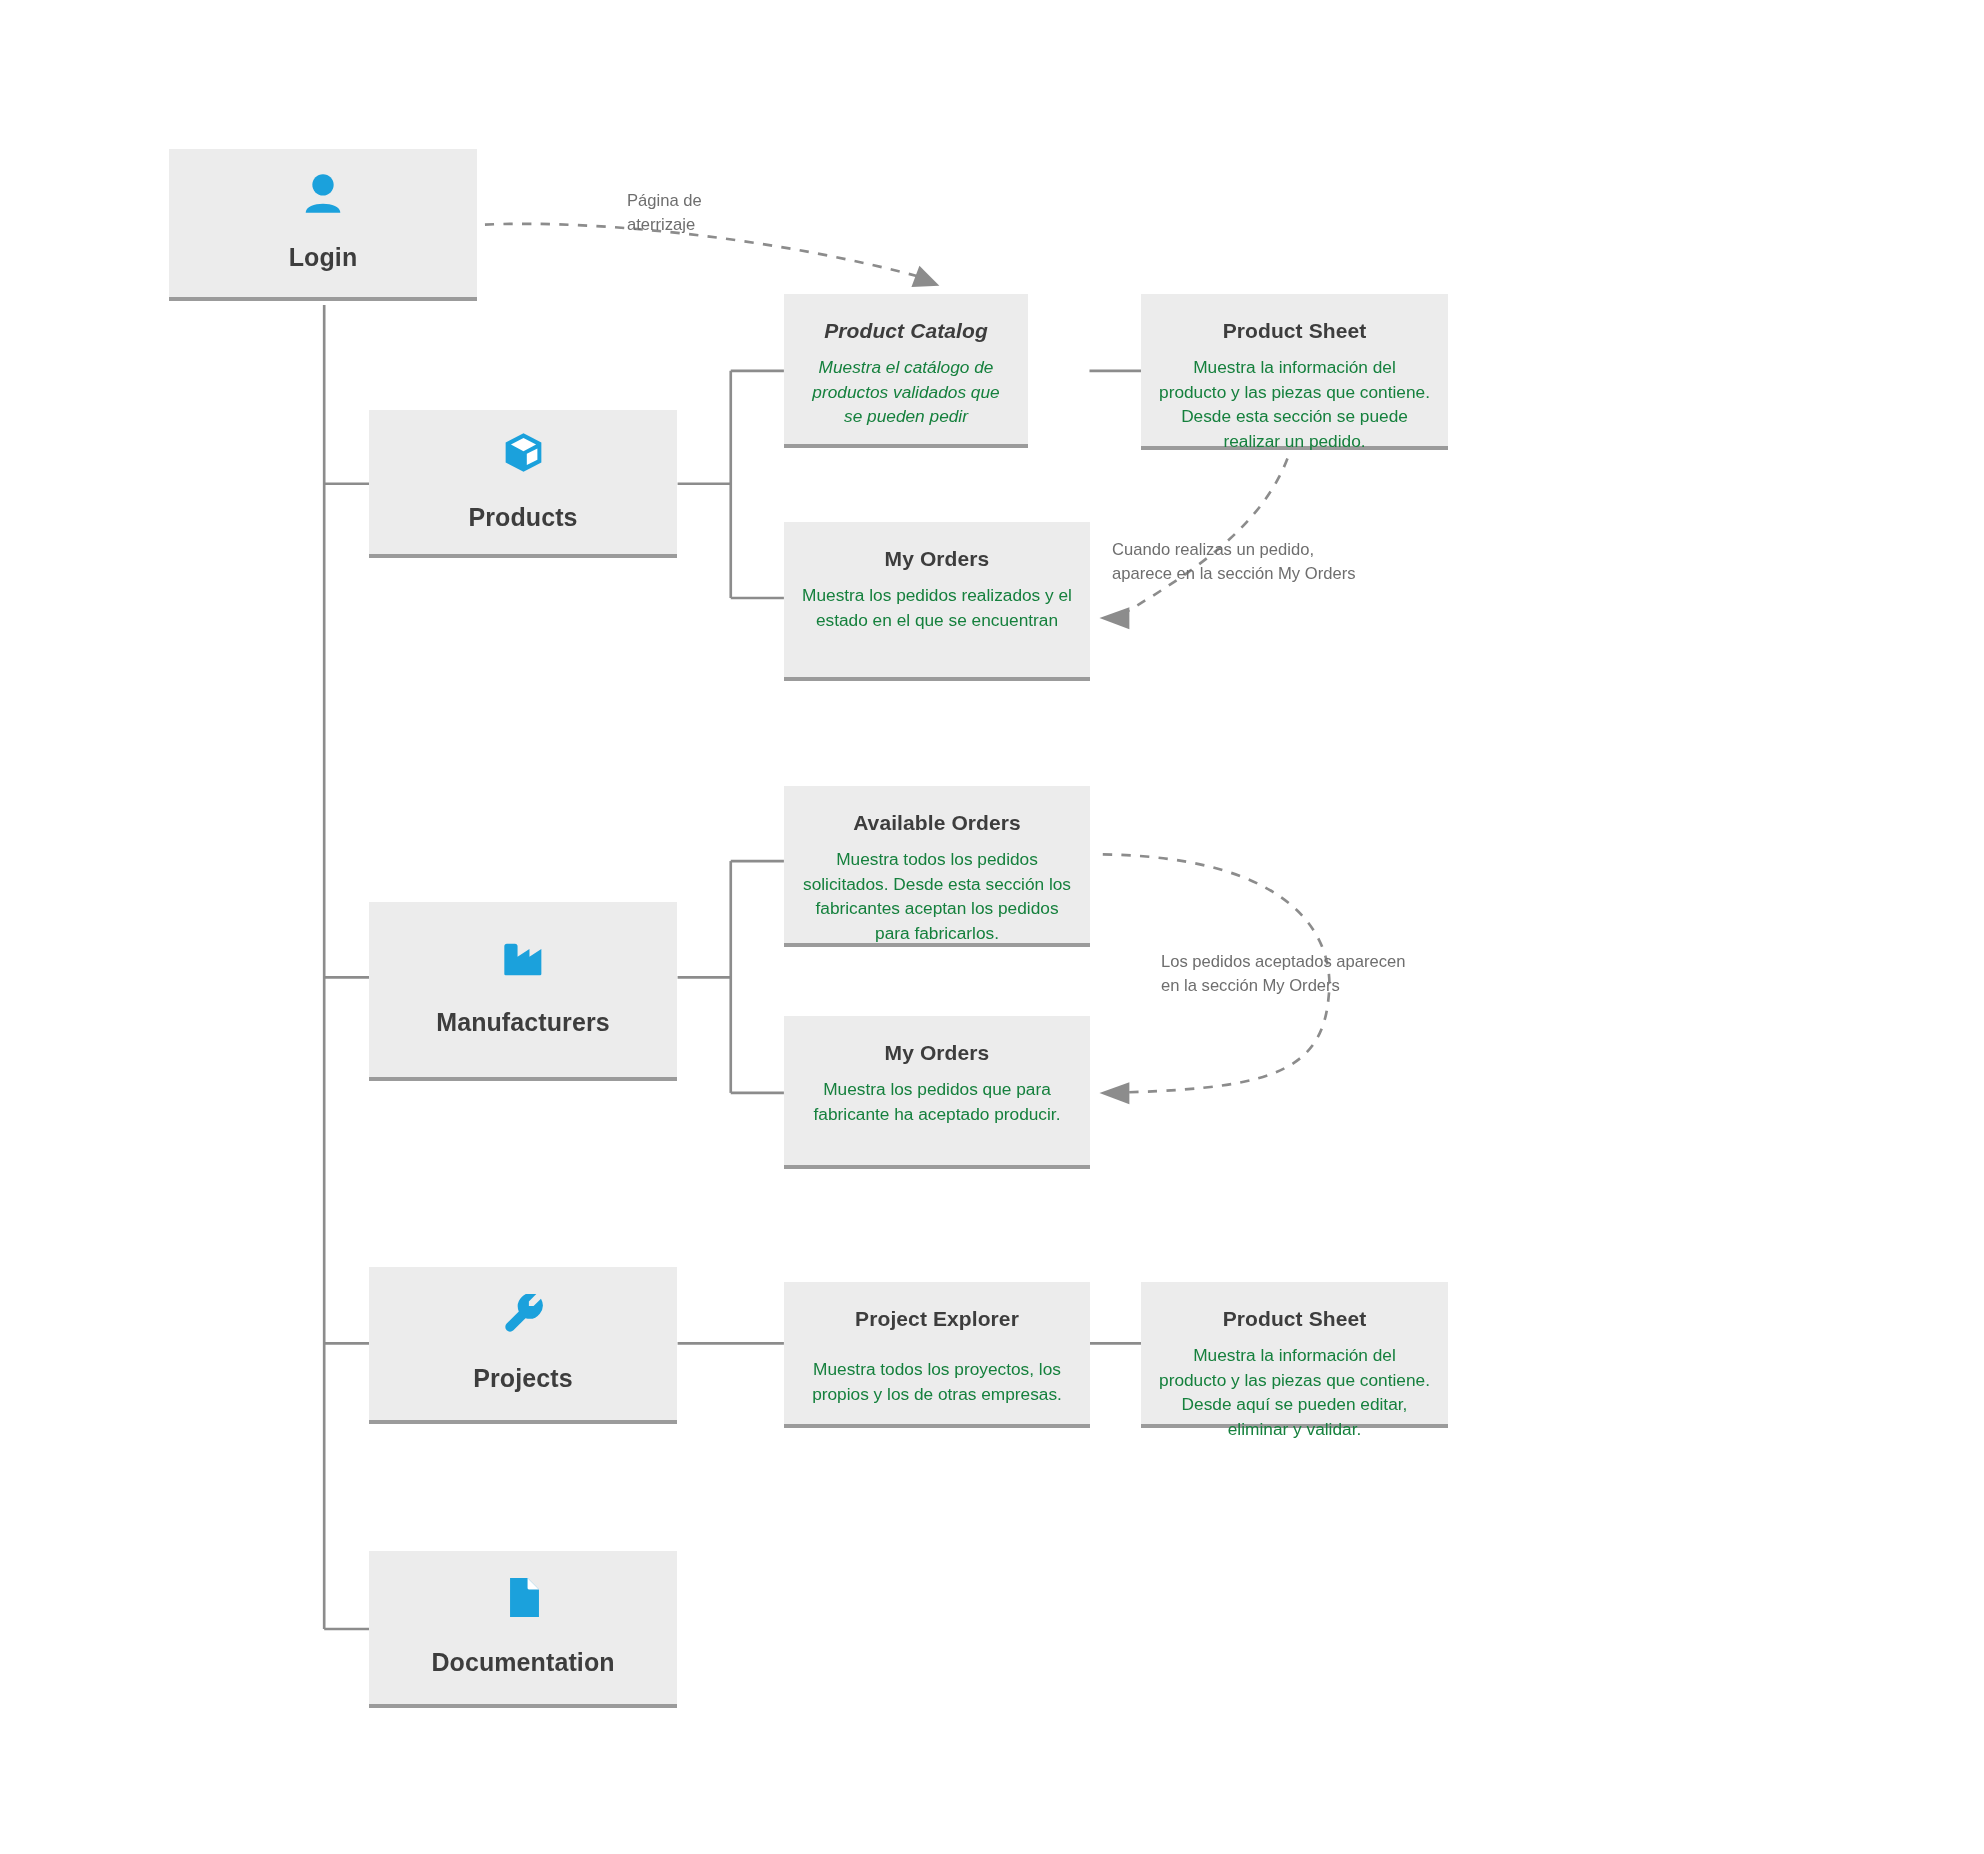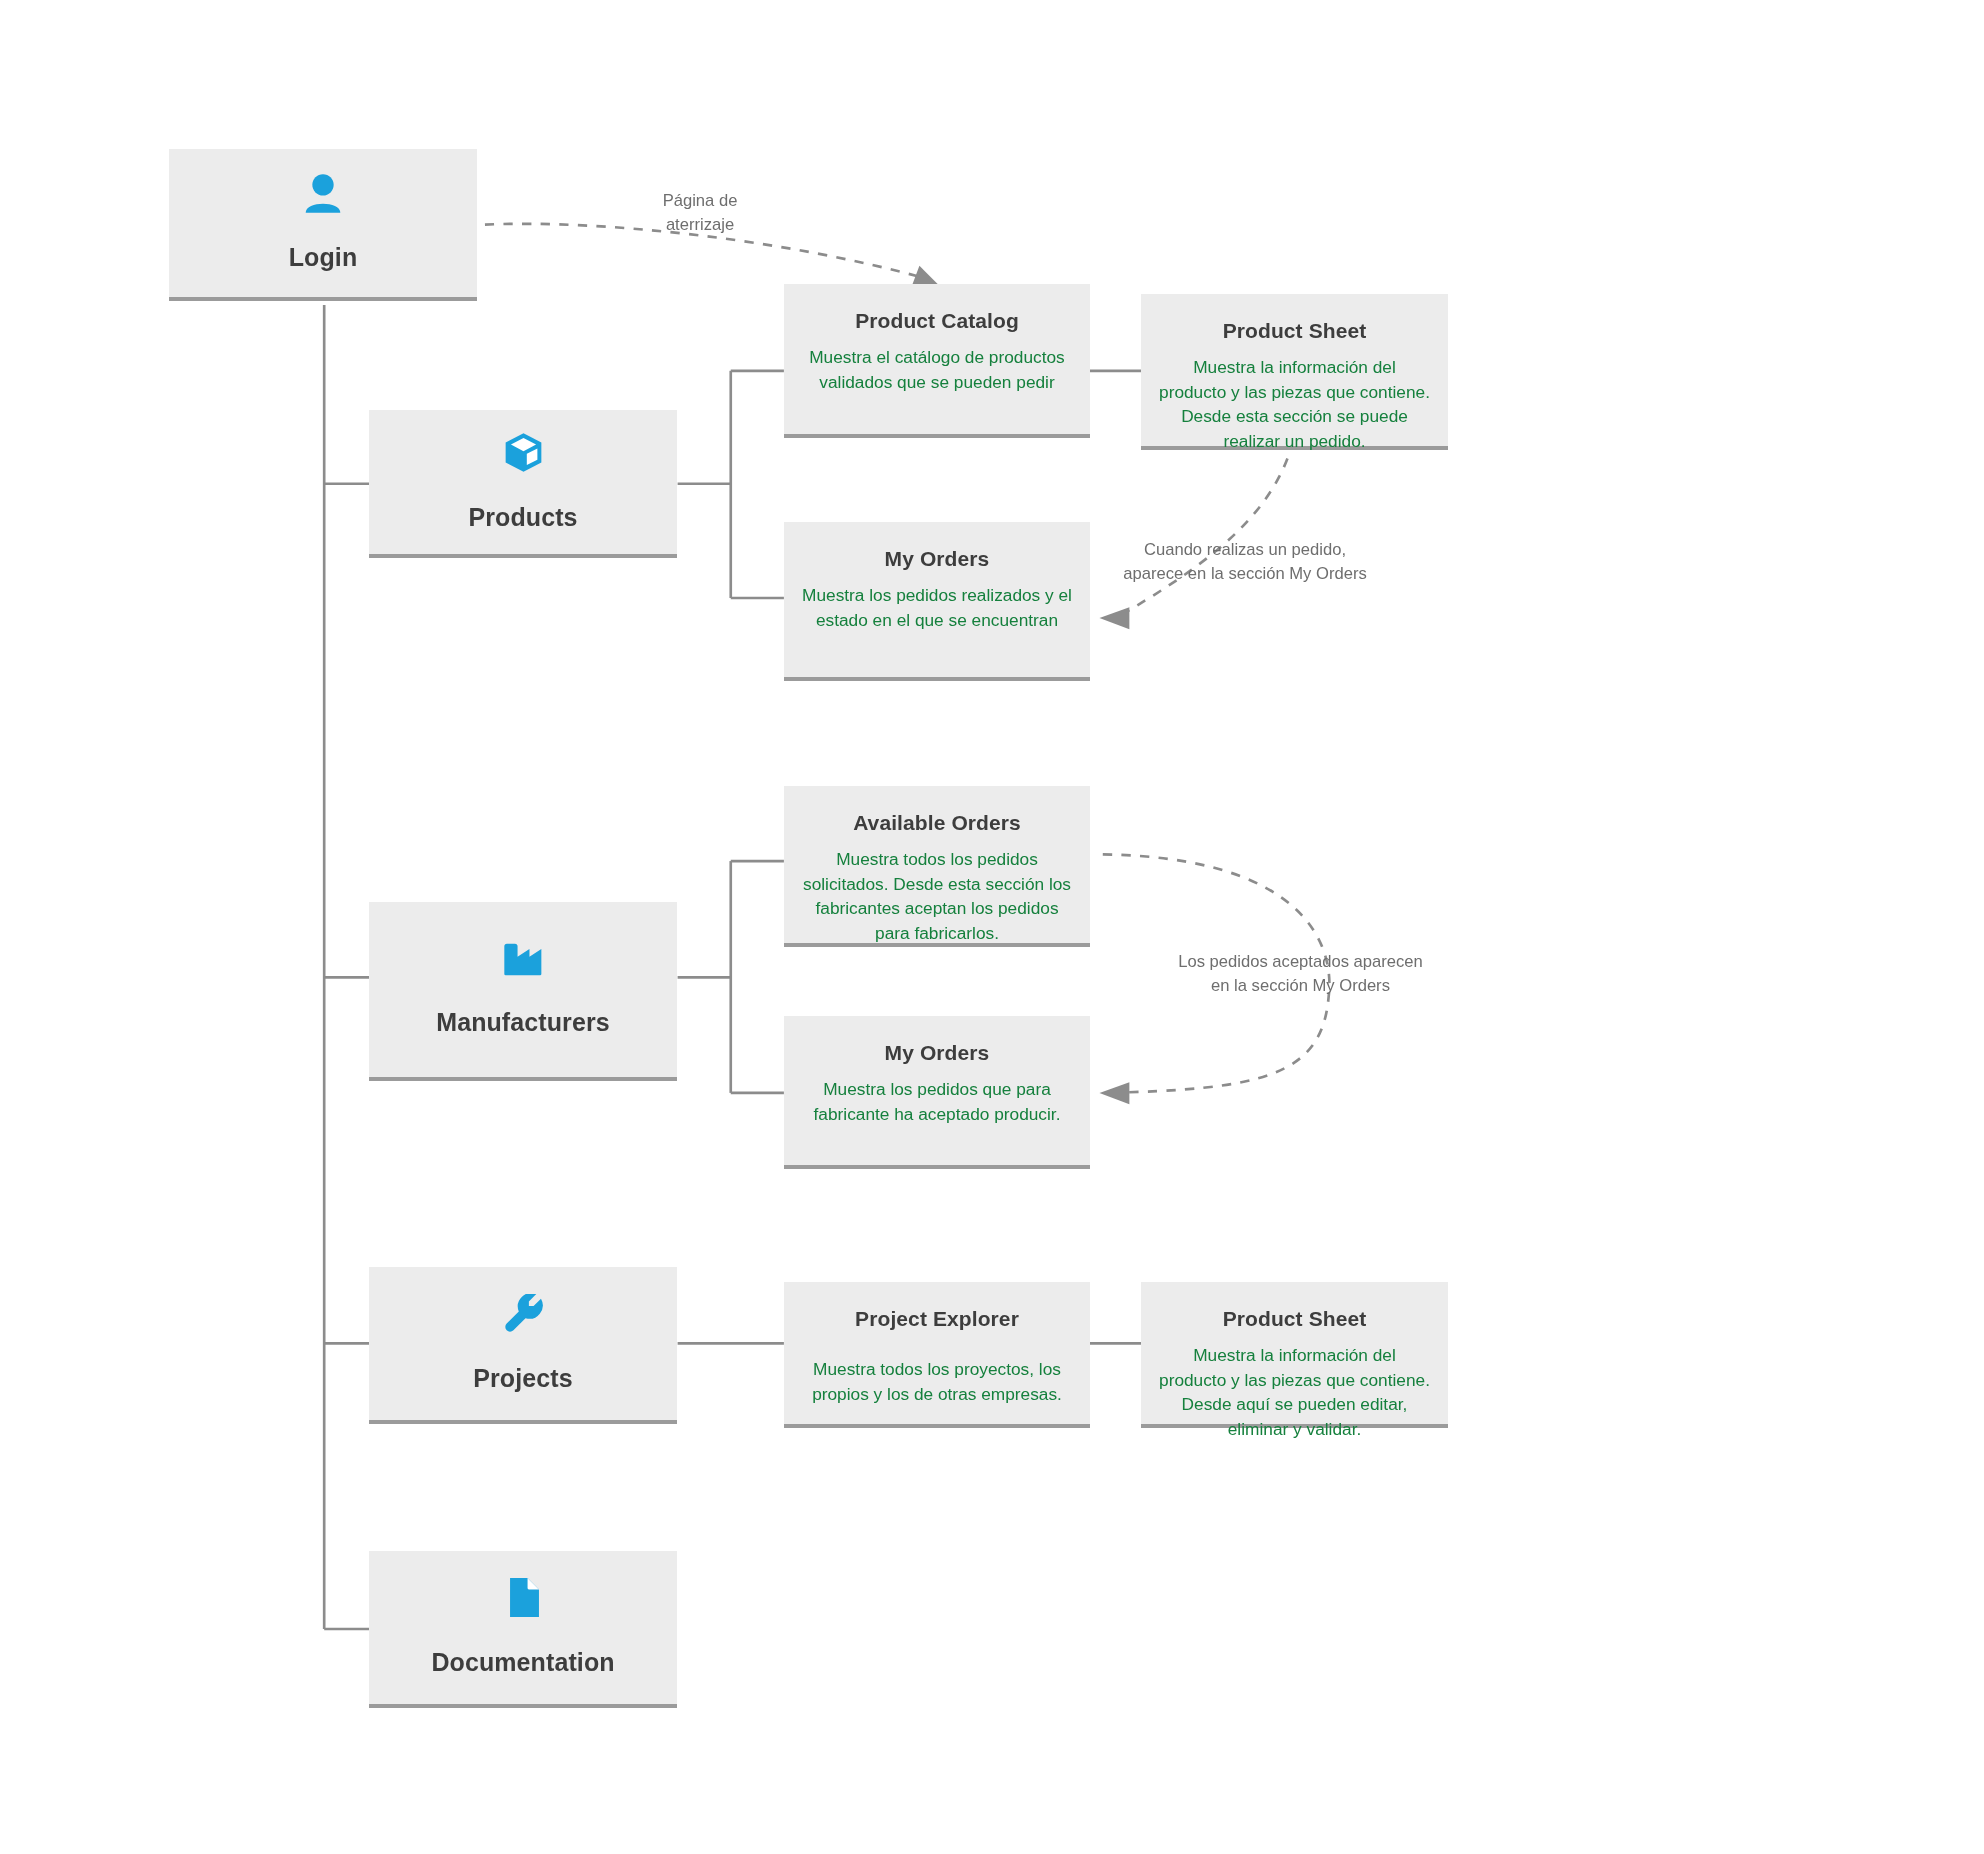--- a/index.html
+++ b/index.html
@@ -67,21 +67,21 @@
     line-height: 1.42;
     color: #15803d;
     text-align: center;
     font-weight: normal;
   }
   .annotation {
     position: absolute;
     font-size: 16.6px;
     line-height: 1.45;
     color: #6e6e6e;
-    text-align: center;
+    text-align: left;
     white-space: pre-line;
   }
 </style>
 </head>
 <body>
 
 <div id="canvas">
 
   <svg class="wires" viewBox="0 0 2988 2792" xmlns="http://www.w3.org/2000/svg">
     <g fill="none" stroke="#8c8c8c" stroke-width="4">
@@ -139,21 +139,21 @@
     <span class="icon">
       <svg width="41" height="41" viewBox="0 0 62 62" xmlns="http://www.w3.org/2000/svg">
         <path d="M31 2 L58 16 L58 46 L31 60 L4 46 L4 16 Z" fill="#1ba1dc"></path>
         <path d="M31 9 L50 19 L31 29 L12 19 Z" fill="#ffffff"></path>
         <path d="M36 33 L52 25 L52 42 L36 50 Z" fill="#ffffff"></path>
       </svg>
     </span>
     <span class="title">Products</span>
   </div>
 
-  <div class="node leaf" style="left:784px; top:284px; width:306px; height:154px;">
+  <div class="node leaf" style="left:784px; top:294px; width:244px; height:154px;font-style:italic;">
     <span class="title">Product Catalog</span>
     <span class="desc">Muestra el catálogo de productos validados que se pueden pedir</span>
   </div>
 
   <div class="node leaf" style="left:1141px; top:294px; width:307px; height:156px;">
     <span class="title">Product Sheet</span>
     <span class="desc">Muestra la información del producto y las piezas que contiene. Desde esta sección se puede realizar un pedido.</span>
   </div>
 
   <div class="node leaf" style="left:784px; top:522px; width:306px; height:159px;">

